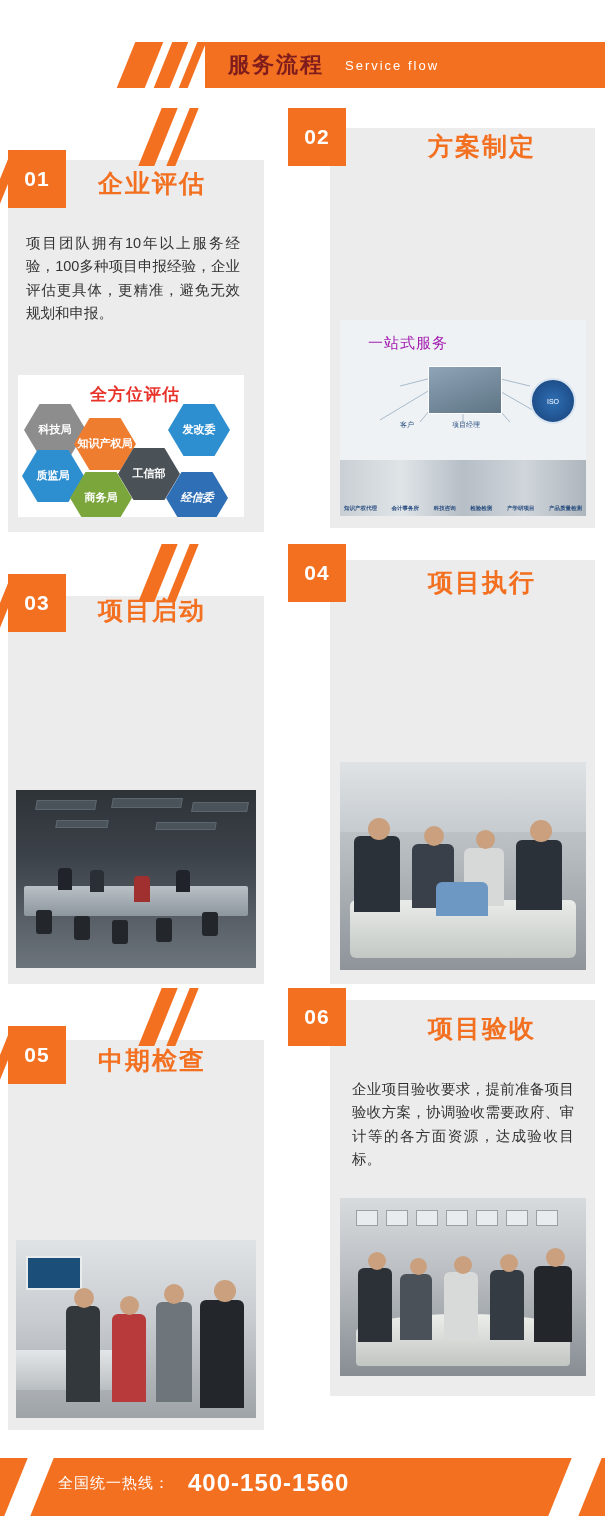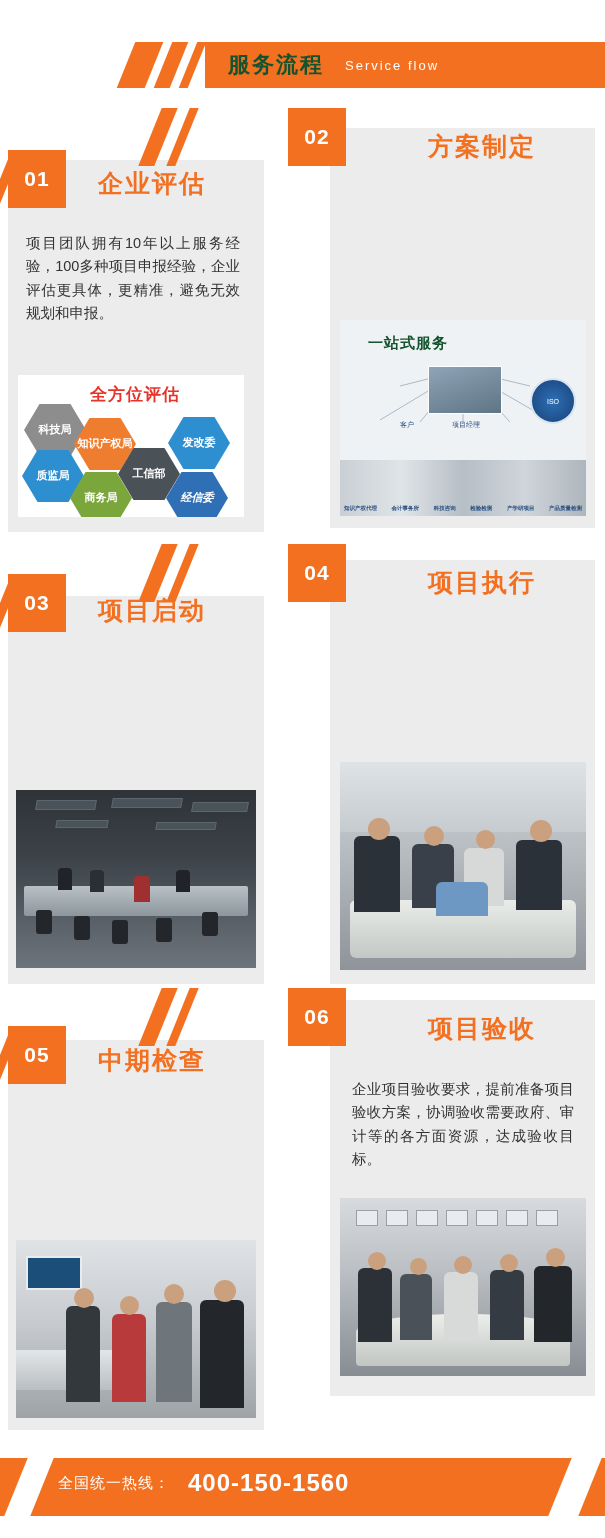--- a/index.html
+++ b/index.html
@@ -33,21 +33,21 @@
     position: absolute;
     background: #f37021;
     transform: skewX(-22deg);
   }
   .hs1 { left: 126px; top: 22px; width: 28px; height: 46px; }
   .hs2 { left: 163px; top: 22px; width: 16px; height: 46px; }
   .hs3 { left: 188px; top: 22px; width: 9px;  height: 46px; }
   .header-title {
     position: absolute;
     left: 228px; top: 30px;
-    color: #14532d;
+    color: #7f1d1d;
     font-size: 22px;
     font-weight: bold;
     letter-spacing: 2px;
   }
   .header-sub {
     position: absolute;
     left: 345px; top: 38px;
     color: #ffffff;
     font-size: 13px;
     letter-spacing: 2px;
@@ -138,21 +138,21 @@
   .photo {
     position: absolute;
     overflow: hidden;
     background: #b9c3cc;
   }
 
   
   #photo02 { left: 340px; top: 320px; width: 246px; height: 196px; background:#eef2f5; }
   .p02-title {
     position:absolute; left: 28px; top: 14px;
-    color:#14532d; font-size: 15px; font-weight: bold; letter-spacing:1px;
+    color:#a21caf; font-size: 15px; font-weight: normal; letter-spacing:1px;
   }
   .p02-band {
     position:absolute; left:0; bottom:0; width:100%; height:56px;
     background: linear-gradient(90deg,#c9cfd4 0%, #dfe4e7 25%, #b6bec6 50%, #cfd5da 75%, #aeb6bd 100%);
   }
   .p02-caps {
     position:absolute; left:4px; bottom:4px; width:238px;
     display:flex; justify-content:space-between;
     font-size:5.5px; color:#2b4f82; font-weight:bold;
   }
@@ -311,21 +311,21 @@
   <div class="card" id="card01"></div>
   <div class="badge" id="badge01">01</div>
   <div class="card-title" id="title01">企业评估</div>
   <div class="card-body" id="body01">项目团队拥有10年以上服务经验，100多种项目申报经验，企业评估更具体，更精准，避免无效规划和申报。</div>
 
   <div class="eval-img" style="top:375px;">
     <div class="eval-head">全方位评估</div>
     <div class="hexrow">
       <div class="hex grey" style="left:6px;  top:28px;">科技局</div>
       <div class="hex org" style="left:56px; top:42px;">知识产权局</div>
-      <div class="hex blue" style="left:150px;top:41px;">发改委</div>
+      <div class="hex blue" style="left:150px;top:28px;">发改委</div>
       <div class="hex tl" style="left:4px;  top:74px;">质监局</div>
       <div class="hex drk" style="left:100px;top:72px;">工信部</div>
       <div class="hex grn" style="left:52px; top:96px;">商务局</div>
       <div class="hex dblue" style="left:148px;top:96px;">经信委</div>
     </div>
   </div>
 
   <div class="accent" style="left:0px; top:150px; width:10px; height:58px;"></div>
 
   <div class="card" id="card02"></div>

